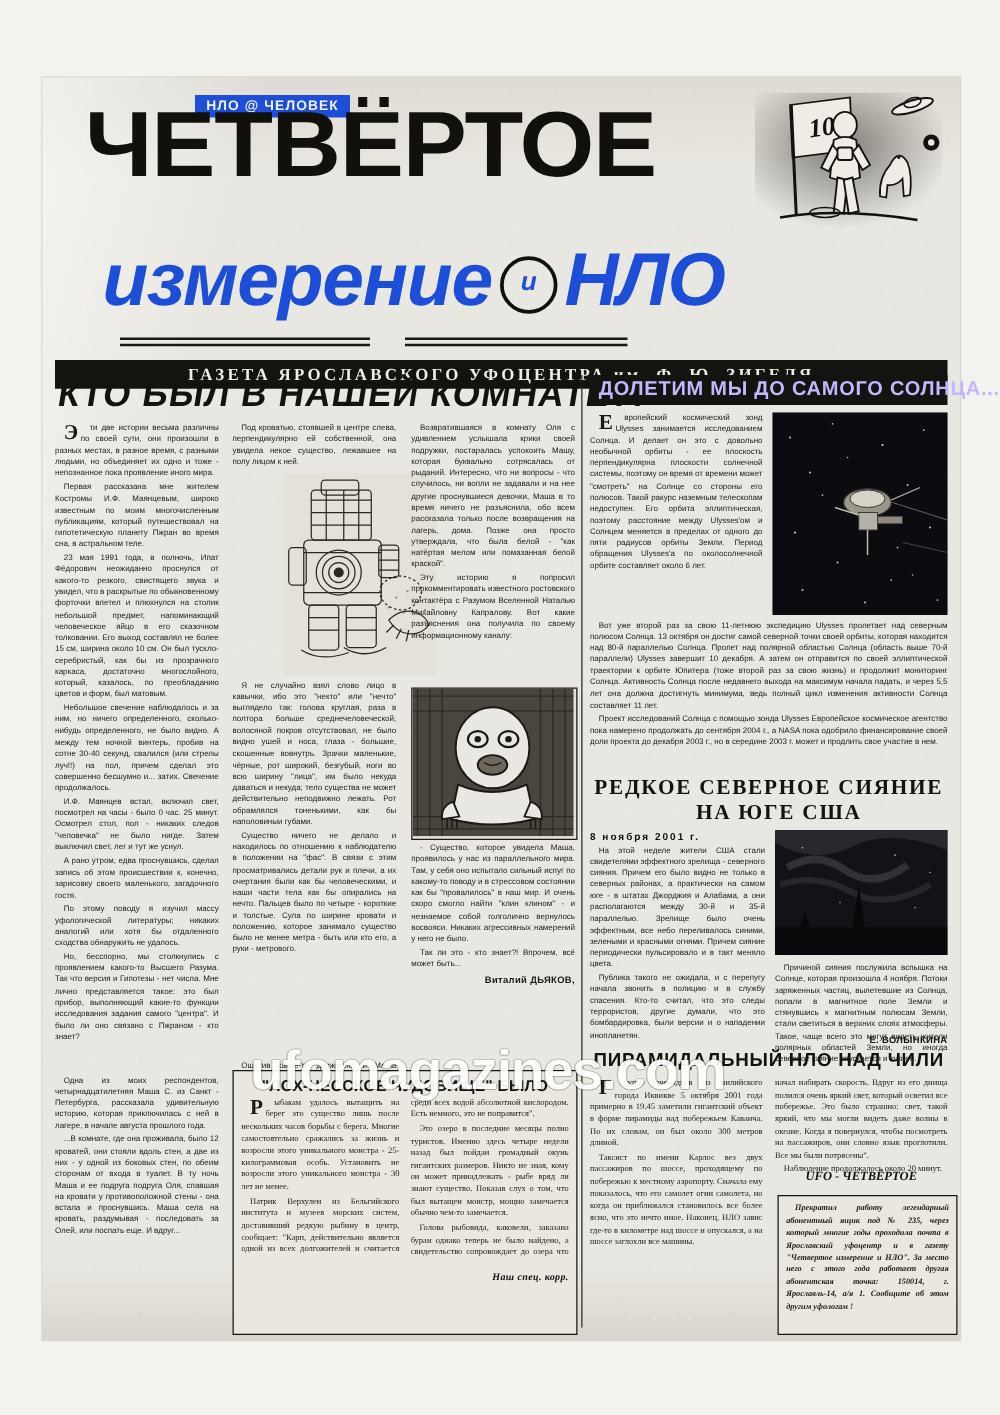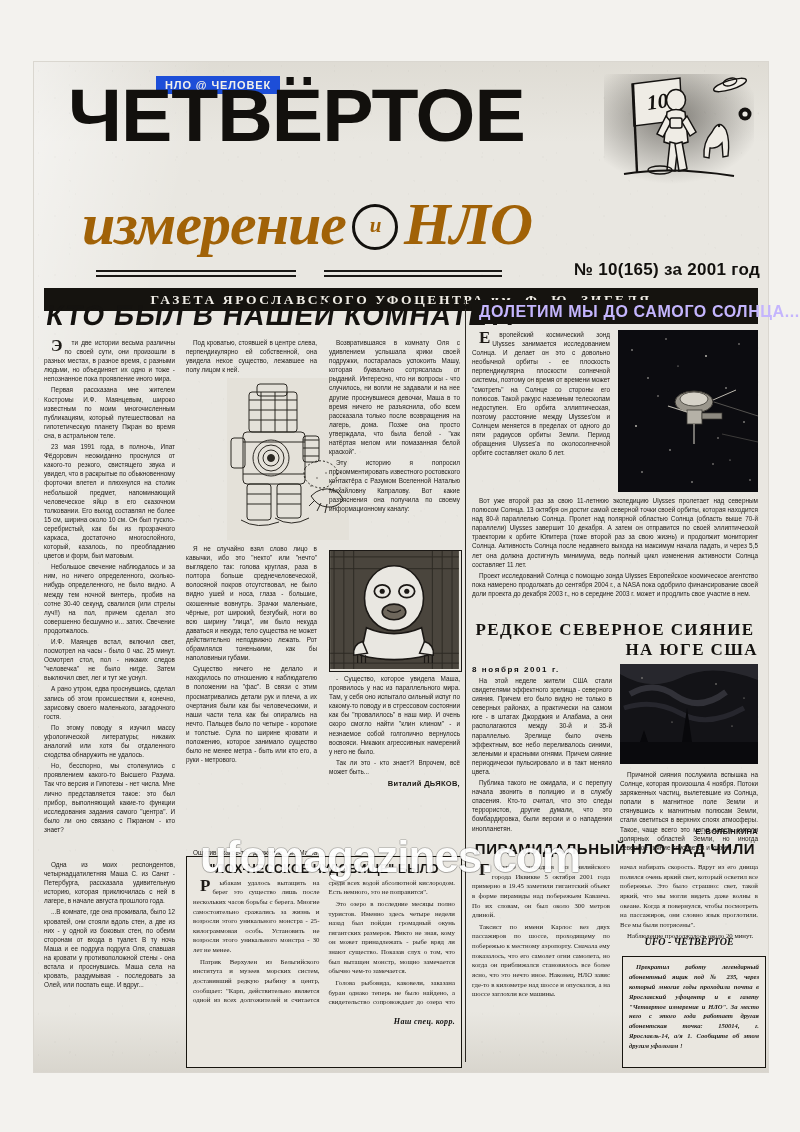--- a/index.html
+++ b/index.html
@@ -50,23 +50,23 @@
   .title-main{
     position:absolute;left:34px;top:18px;width:640px;
     font-family:"Liberation Sans", sans-serif;
     font-weight:bold;font-size:74px;letter-spacing:-1px;
     color:#12100d;line-height:.96;
     transform:scaleX(1.04);transform-origin:left center;
     white-space:nowrap;
   }
   .title-sub{
     position:absolute;left:48px;top:132px;width:700px;
-    font-family:Liberation Serif, serif;
+    font-family:Liberation Sans, sans-serif;
     font-style:italic;font-weight:bold;font-size:60px;
-    color:#a16207;line-height:1;white-space:nowrap;
+    color:#1d4ed8;line-height:1;white-space:nowrap;
     letter-spacing:-1px;
   }
   .i-circle{
     display:inline-block;width:40px;height:40px;border:3px solid #12100d;
     border-radius:50%;font-size:21px;line-height:36px;text-align:center;
     font-style:italic;vertical-align:12px;margin:0 6px;font-weight:bold;
   }
   .issue{
     position:absolute;right:8px;top:198px;
     font-family:"Liberation Sans", sans-serif;font-weight:bold;font-size:17px;
@@ -161,21 +161,20 @@
     </div>
 
     <div class="title-main">ЧЕТВЁРТОЕ</div>
 
     <div class="title-sub">
       <span>измерение</span><span class="i-circle">и</span><span>НЛО</span>
     </div>
 
     <div class="rule-left"></div>
     <div class="rule-mid"></div>
-    <div class="issue">№ 10(165) за 2001 год</div>
     <div class="strapline">ГАЗЕТА ЯРОСЛАВСКОГО УФОЦЕНТРА им. Ф. Ю. ЗИГЕЛЯ</div>
 
     <div class="vignette">
       <svg viewBox="0 0 150 110" width="150" height="110">
         <defs>
           <radialGradient id="spray" cx="45%" cy="40%" r="60%">
             <stop offset="0%" stop-color="#2a2722" stop-opacity=".55"></stop>
             <stop offset="100%" stop-color="#2a2722" stop-opacity="0"></stop>
           </radialGradient>
         </defs>
@@ -377,21 +376,21 @@
         </svg>
       </div>
 
       <div class="bt" style="position:absolute;left:0;top:196px;width:286px;height:116px;">
         <p>Вот уже второй раз за свою 11-летнюю экспедицию Ulysses пролетает над северным полюсом Солнца. 13 октября он достиг самой северной точки своей орбиты, которая находится над 80-й параллелью Солнца. Пролет над полярной областью Солнца (область выше 70-й параллели) Ulysses завершит 10 декабря. А затем он отправится по своей эллиптической траектории к орбите Юпитера (тоже второй раз за свою жизнь) и продолжит мониторинг Солнца. Активность Солнца после недавнего выхода на максимум начала падать, и через 5,5 лет она должна достигнуть минимума, ведь полный цикл изменения активности Солнца составляет 11 лет.</p>
         <p>Проект исследований Солнца с помощью зонда Ulysses Европейское космическое агентство пока намерено продолжать до сентября 2004 г., а NASA пока одобрило финансирование своей доли проекта до декабря 2003 г., но в середине 2003 г. может и продлить свое участие в нем.</p>
       </div>
 
       <div class="hl-serif" style="position:absolute;left:0;top:320px;width:286px;text-align:center;">
         <div>РЕДКОЕ СЕВЕРНОЕ СИЯНИЕ</div>
-        <div style="text-align:right;padding-left:16px;">НА ЮГЕ США</div>
+        <div style="text-align:center;padding-left:16px;">НА ЮГЕ США</div>
       </div>
 
       <div style="position:absolute;left:0;top:365px;width:140px;height:155px;">
         <div class="date-lead">8 ноября 2001 г.</div>
         <div class="bt">
           <p>На этой неделе жители США стали свидетелями эффектного зрелища - северного сияния. Причем его было видно не только в северных районах, а практически на самом юге - в штатах Джорджия и Алабама, а они располагаются между 30-й и 35-й параллелью. Зрелище было очень эффектным, все небо переливалось синими, зелеными и красными огнями. Причем сияние периодически пульсировало и в такт меняло цвета.</p>
           <p>Публика такого не ожидала, и с перепугу начала звонить в полицию и в службу спасения. Кто-то считал, что это следы террористов, другие думали, что это бомбардировка, были версии и о нападении инопланетян.</p>
         </div>
       </div>
 

